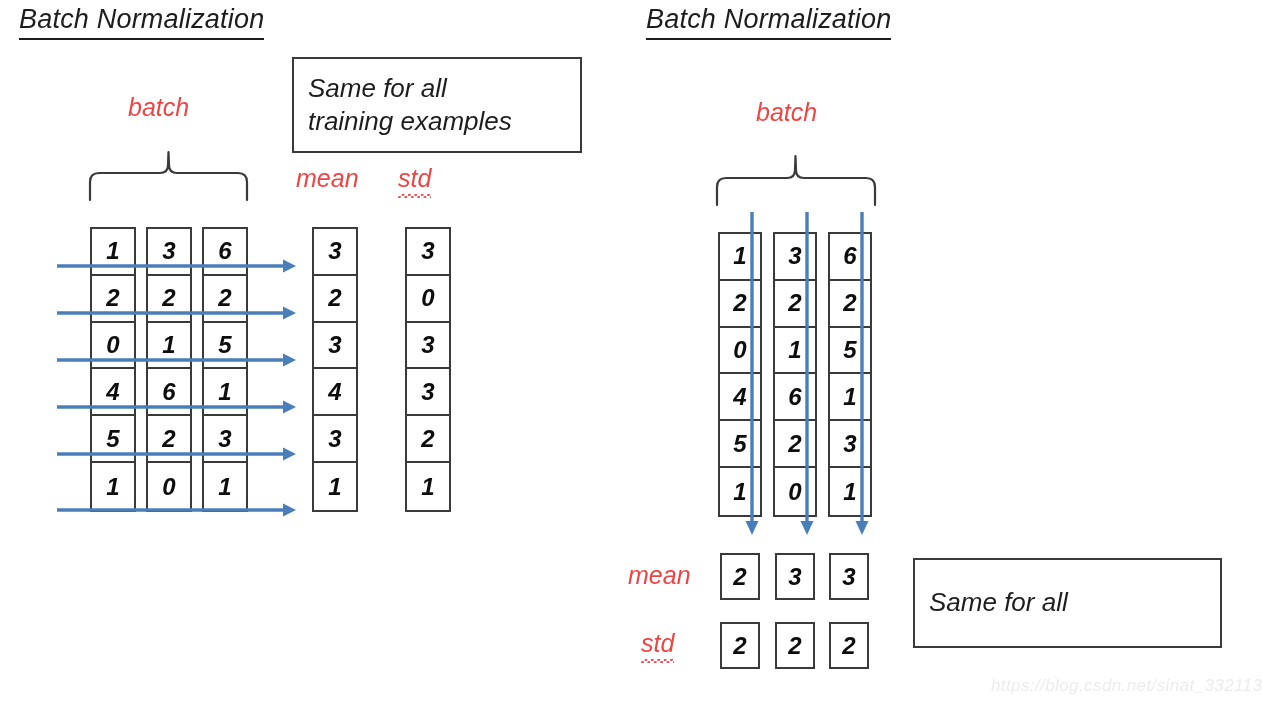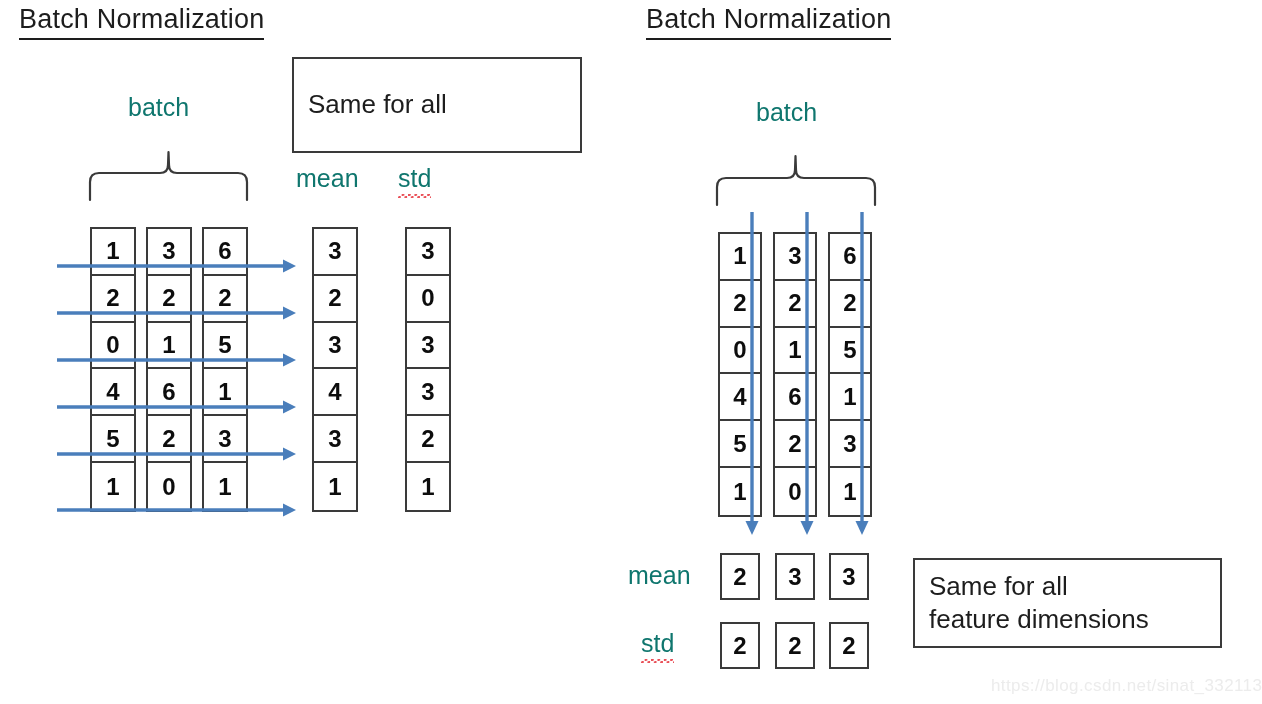--- a/index.html
+++ b/index.html
@@ -4,39 +4,39 @@
 <style>
   html,body{margin:0;padding:0;}
   body{
     width:1262px;height:704px;
     background:#ffffff;
     font-family:"Liberation Sans", sans-serif;
     color:#1a1a1a;
     overflow:hidden;
     position:relative;
   }
-  .stage{position:absolute;left:0;top:0;width:1024px;height:704px;}
+  .stage{position:absolute;left:0;top:0;width:1024px;height:704px;font-style:italic;}
   .abs{position:absolute;}
 
   
   .panel-title{
     font-size:27px;
     font-weight:400;
     color:#1d1d1d;
     letter-spacing:0.2px;
     white-space:nowrap;
     padding-bottom:3px;
     border-bottom:2px solid #1d1d1d;
   }
 
   
   .lbl{
     font-size:25px;
     font-weight:400;
-    color:#0f766e;
+    color:#ef4444;
     white-space:nowrap;
   }
 
   
   .squiggle{position:relative;display:inline-block;}
   .squiggle::after{
     content:"";
     position:absolute;
     left:0;right:0;bottom:-5px;
     height:4px;
@@ -117,20 +117,21 @@
 <body>
 
 <div class="stage">
 
   <div class="abs panel-title" style="left:19px;top:4px;">Batch Normalization</div>
 
   <div class="abs lbl" style="left:128px;top:93px;">batch</div>
 
   <div class="abs note-box" style="left:292px;top:57px;width:290px;height:96px;">
     <div class="note-line">Same for all</div>
+    <div class="note-line">training examples</div>
   </div>
 
   <div class="abs lbl" style="left:296px;top:164px;">mean</div>
 
   <div class="abs lbl" style="left:398px;top:164px;">
     <span class="squiggle">std</span>
   </div>
 
   <div class="col" id="bn-col-0" style="left:90px;top:227px;width:46px;height:285px;">
       <div class="cell" style="height: 16.6667%;">1</div>
@@ -213,21 +214,20 @@
   <div class="sq" id="ln-mean-0" style="left:720px;top:553px;width:40px;height:47px;">2</div>
   <div class="sq" id="ln-mean-1" style="left:775px;top:553px;width:40px;height:47px;">3</div>
   <div class="sq" id="ln-mean-2" style="left:829px;top:553px;width:40px;height:47px;">3</div>
 
   <div class="sq" id="ln-std-0" style="left:720px;top:622px;width:40px;height:47px;">2</div>
   <div class="sq" id="ln-std-1" style="left:775px;top:622px;width:40px;height:47px;">2</div>
   <div class="sq" id="ln-std-2" style="left:829px;top:622px;width:40px;height:47px;">2</div>
 
   <div class="abs note-box" style="left:913px;top:558px;width:309px;height:90px;">
     <div class="note-line">Same for all</div>
-    <div class="note-line">feature dimensions</div>
   </div>
 
   <svg class="overlay" viewBox="0 0 1262 704">
 
     <g fill="none" stroke="#3a3a3a" stroke-width="2.2" stroke-linecap="round" stroke-linejoin="round">
       <path d="M 90 200 L 90 182 Q 90 173 99 173 L 160 173 Q 168 173 168 165 L 168.5 152
                L 169 165 Q 169 173 177 173 L 238 173 Q 247 173 247 182 L 247 200"></path>
     </g>
 
     <g fill="none" stroke="#3a3a3a" stroke-width="2.2" stroke-linecap="round" stroke-linejoin="round">

